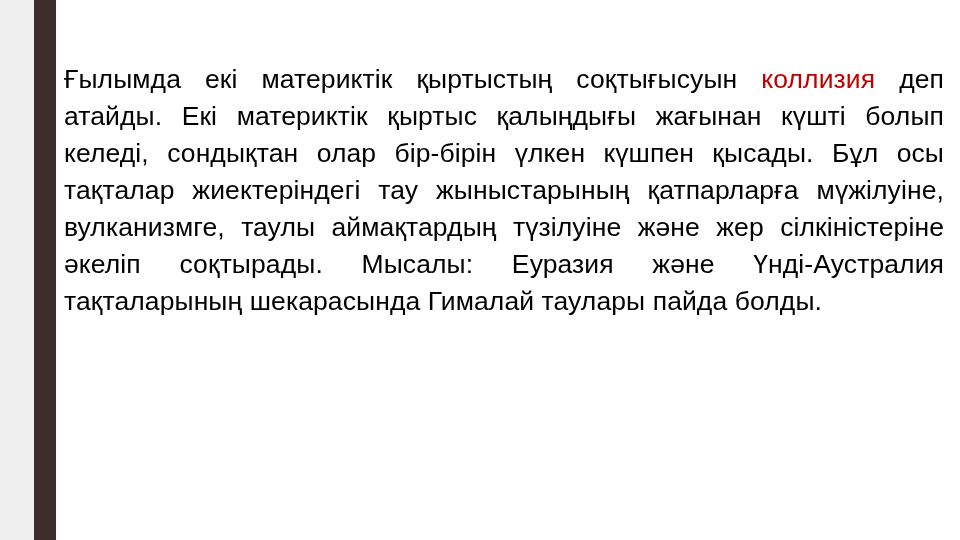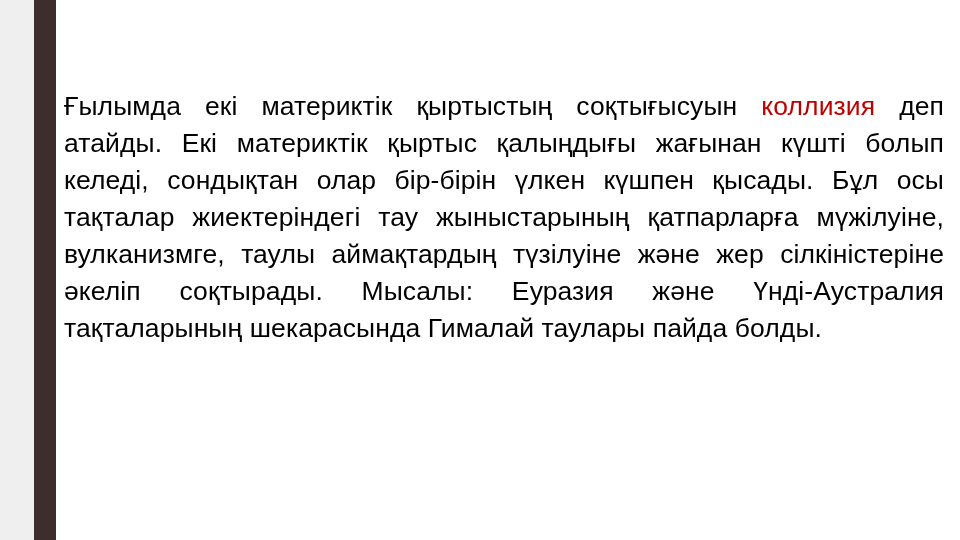--- a/index.html
+++ b/index.html
@@ -33,21 +33,21 @@
     position: absolute;
     left: 34px;
     top: 0;
     width: 22px;
     height: 540px;
     background: #3d2d2d;
   }
   .content {
     position: absolute;
     left: 64px;
-    top: 61px;
+    top: 34px;
     width: 880px;
   }
   .body-text {
     font-size: 26.5px;
     line-height: 1.40;
     color: #000000;
     text-align: justify;
     text-justify: inter-word;
     font-family: "Liberation Sans", sans-serif;
     letter-spacing: 0.1px;

